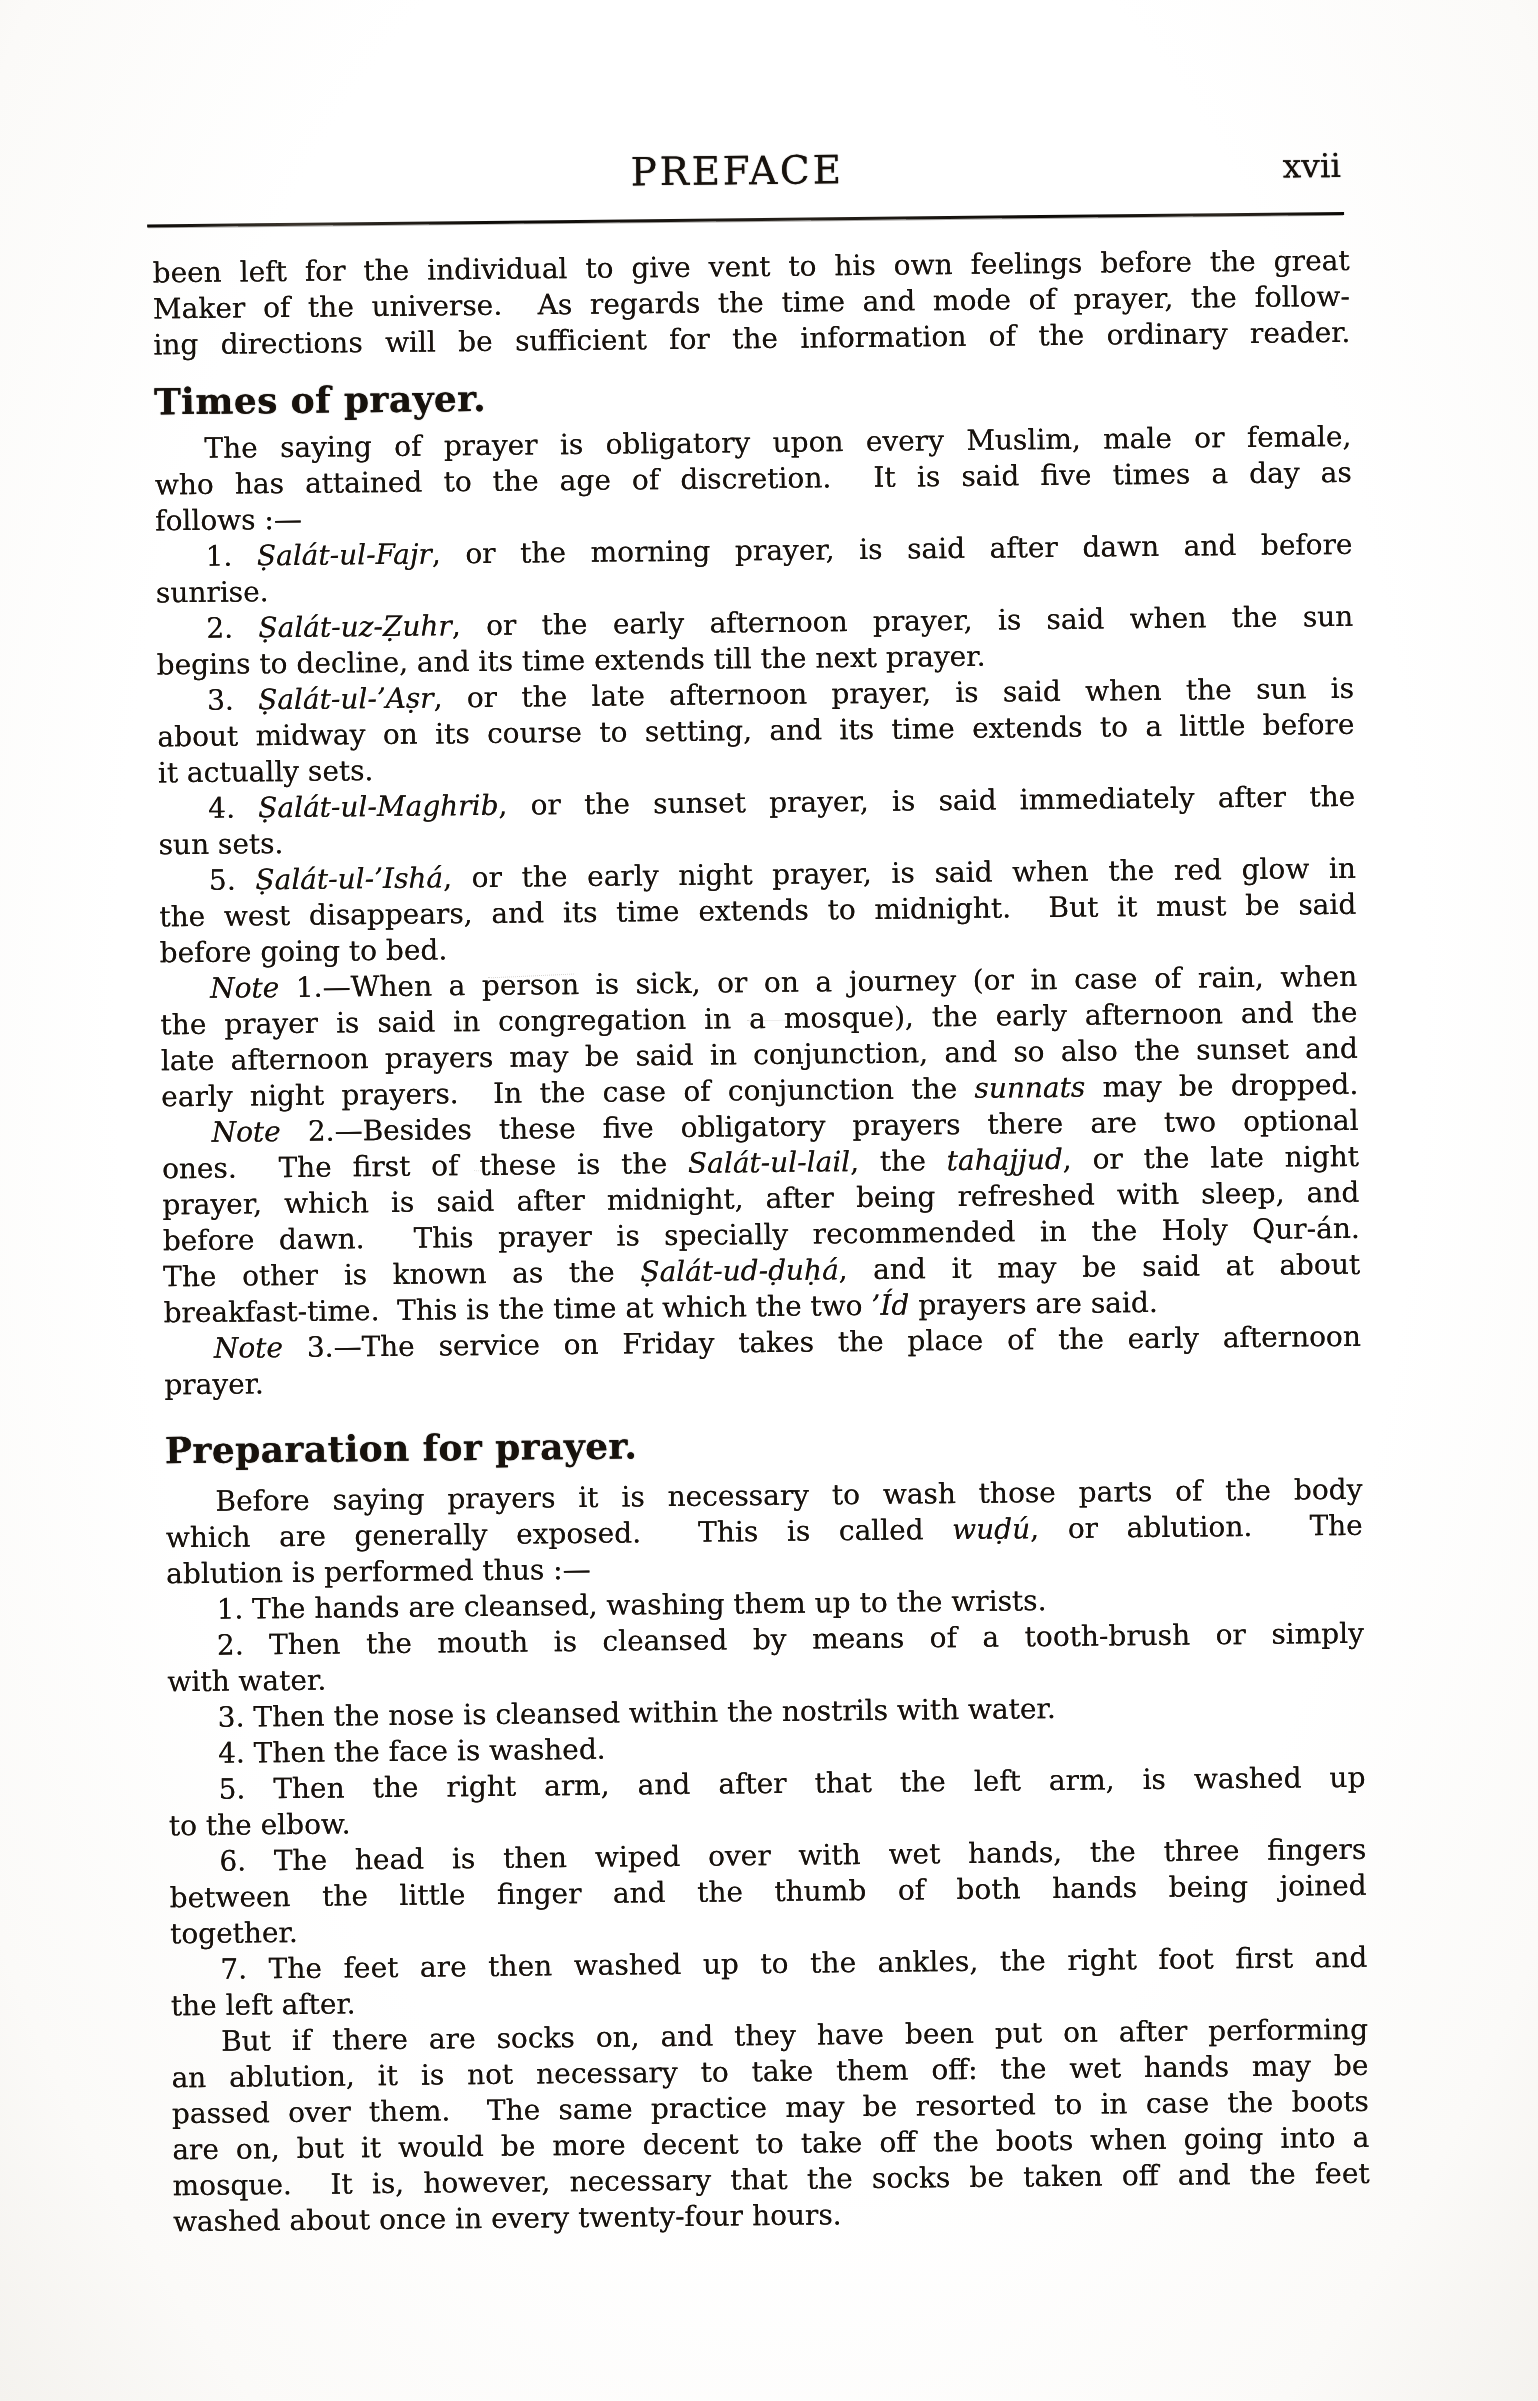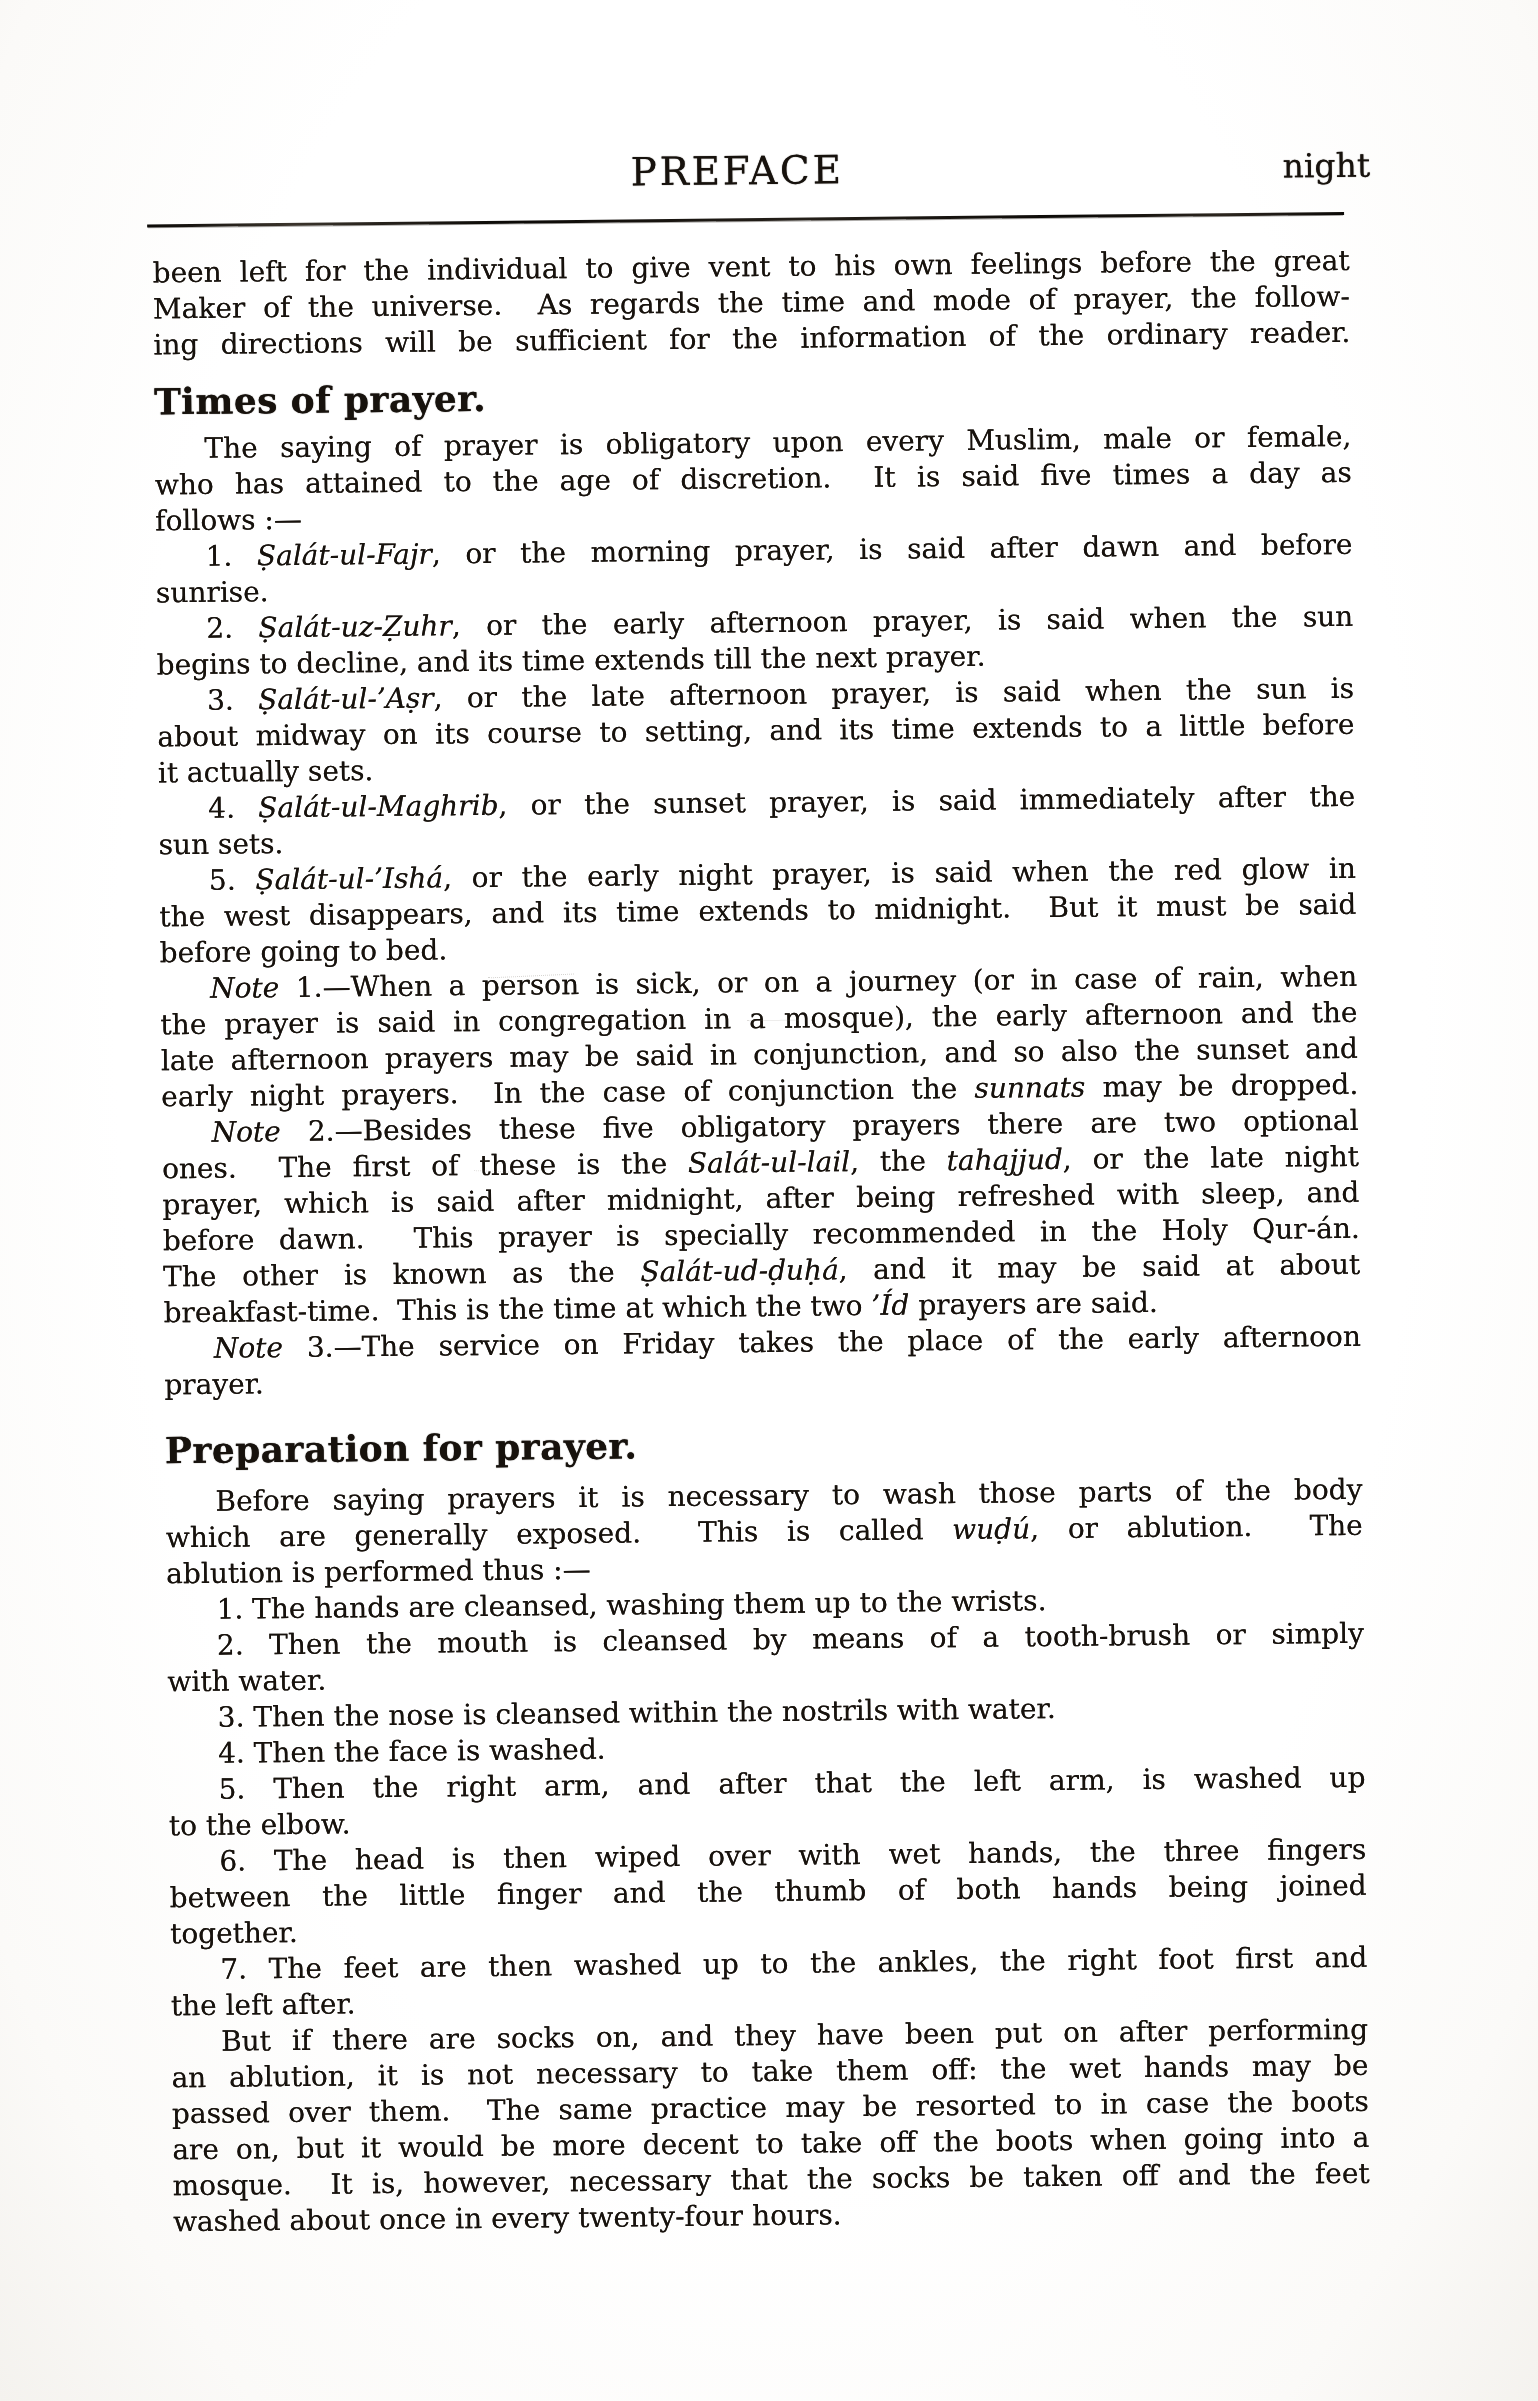--- a/index.html
+++ b/index.html
@@ -44,21 +44,21 @@
   #smudge1{left:490px;top:973px;width:86px;transform:rotate(-2deg);}
   #smudge2{left:748px;top:1020px;width:52px;opacity:.28;}
   #smudge3{left:474px;top:1168px;width:39px;opacity:.25;transform:rotate(3deg);}
 </style>
 </head>
 <body>
 
 <div id="page">
   <div id="tilt">
     <div id="header-title">PREFACE</div>
-    <div id="page-num">night</div>
+    <div id="page-num">xvii</div>
     <div id="rule"></div>
     <div id="body">
         <div class="para">
           <div class="line just">been left for the individual to give vent to his own feelings before the great</div>
           <div class="line just">Maker of the universe.&nbsp; As regards the time and mode of prayer, the follow-</div>
           <div class="line just">ing directions will be sufficient for the information of the ordinary reader.</div>
         </div>
         <div class="heading h1">Times of prayer.</div>
         <div class="para">
           <div class="line indent just">The saying of prayer is obligatory upon every Muslim, male or female,</div>

